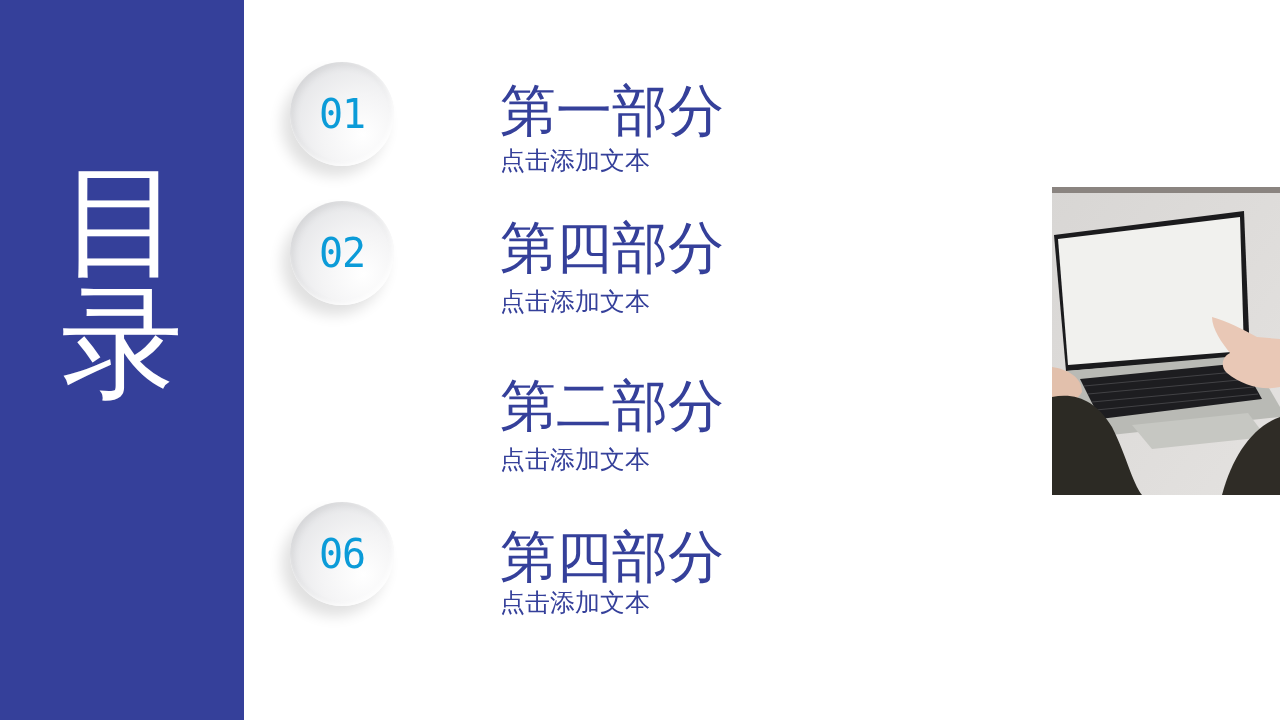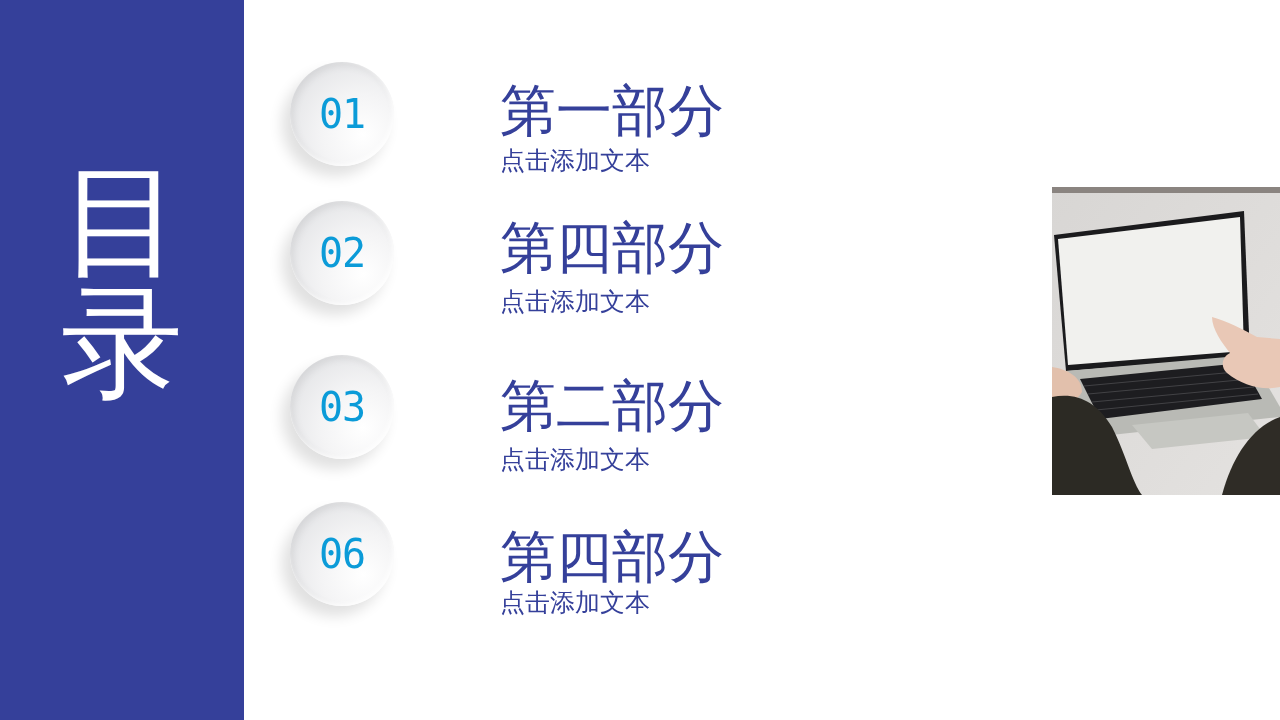--- a/index.html
+++ b/index.html
@@ -37,23 +37,20 @@
 
 <div class="item" style="top:201px;">
   <div class="circle">
     <span class="num">02</span>
   </div>
   <div class="heading" style="top:22px;">第四部分</div>
   <div class="sub" style="top:84px;">点击添加文本</div>
 </div>
 
 <div class="item" style="top:355px;">
-  <div class="circle">
-    <span class="num">03</span>
-  </div>
   <div class="heading" style="top:26px;">第二部分</div>
   <div class="sub" style="top:88px;">点击添加文本</div>
 </div>
 
 <div class="item" style="top:502px;">
   <div class="circle">
     <span class="num">06</span>
   </div>
   <div class="heading" style="top:30px;">第四部分</div>
   <div class="sub" style="top:84px;">点击添加文本</div>

